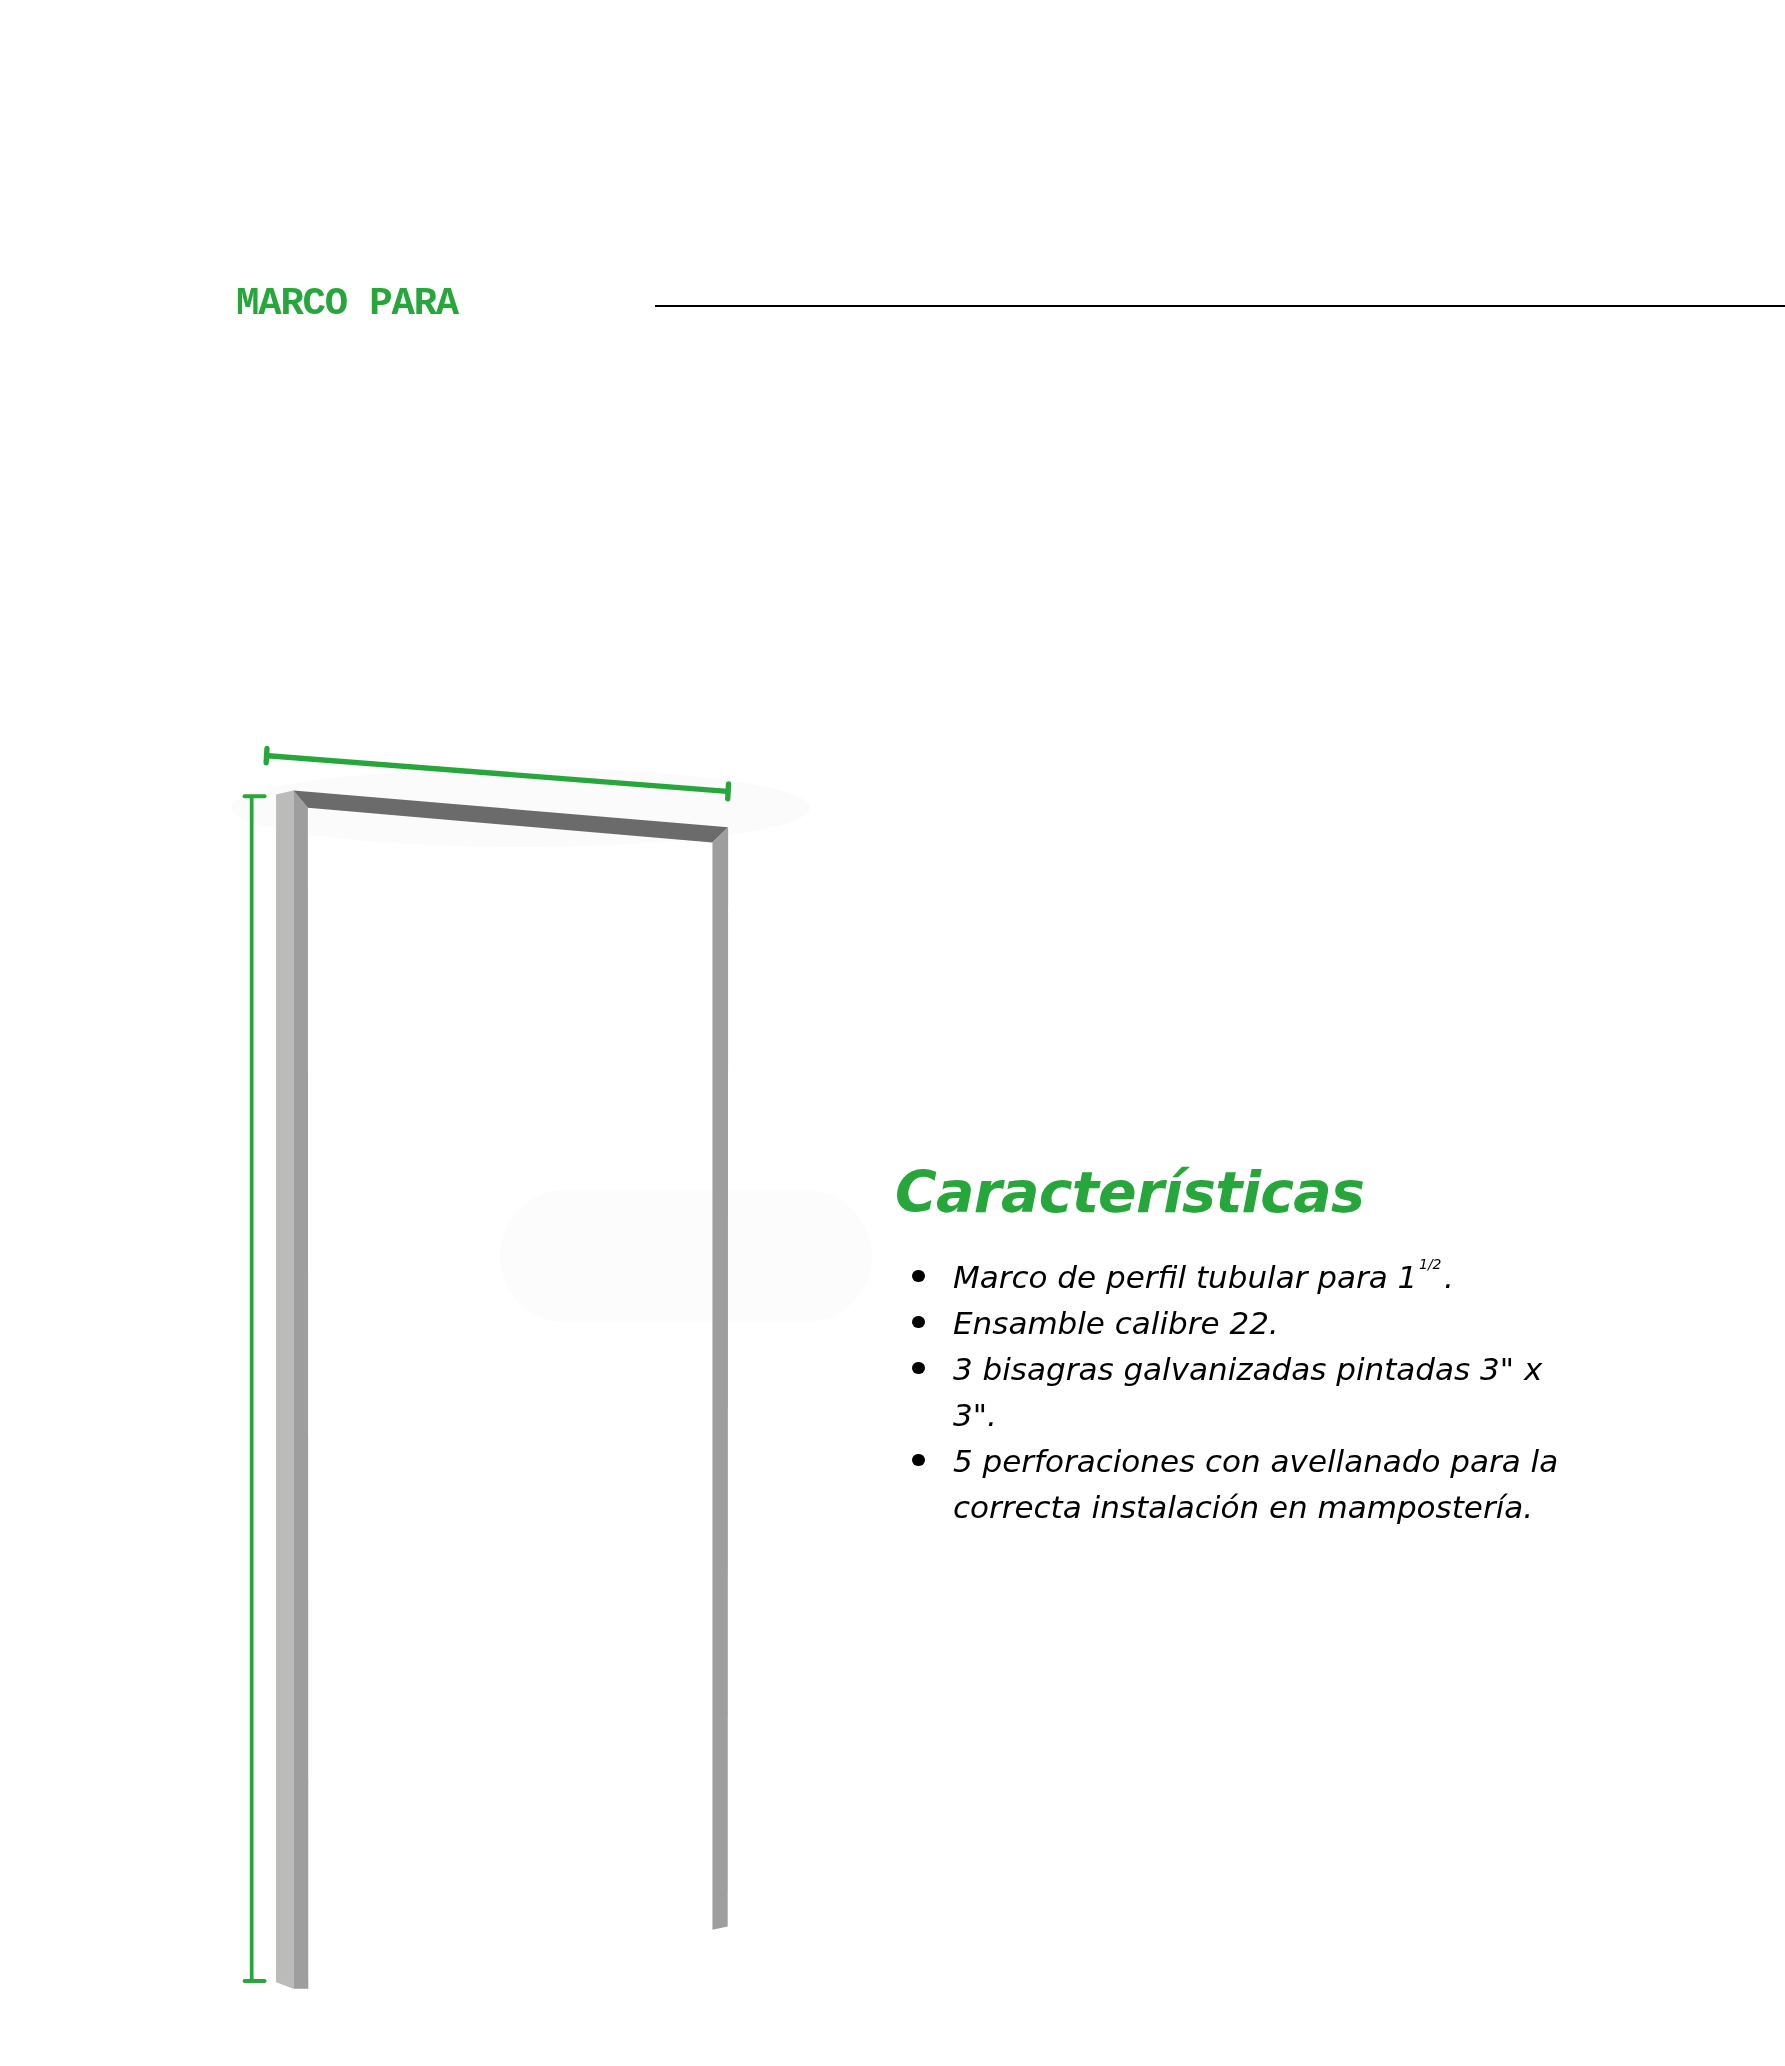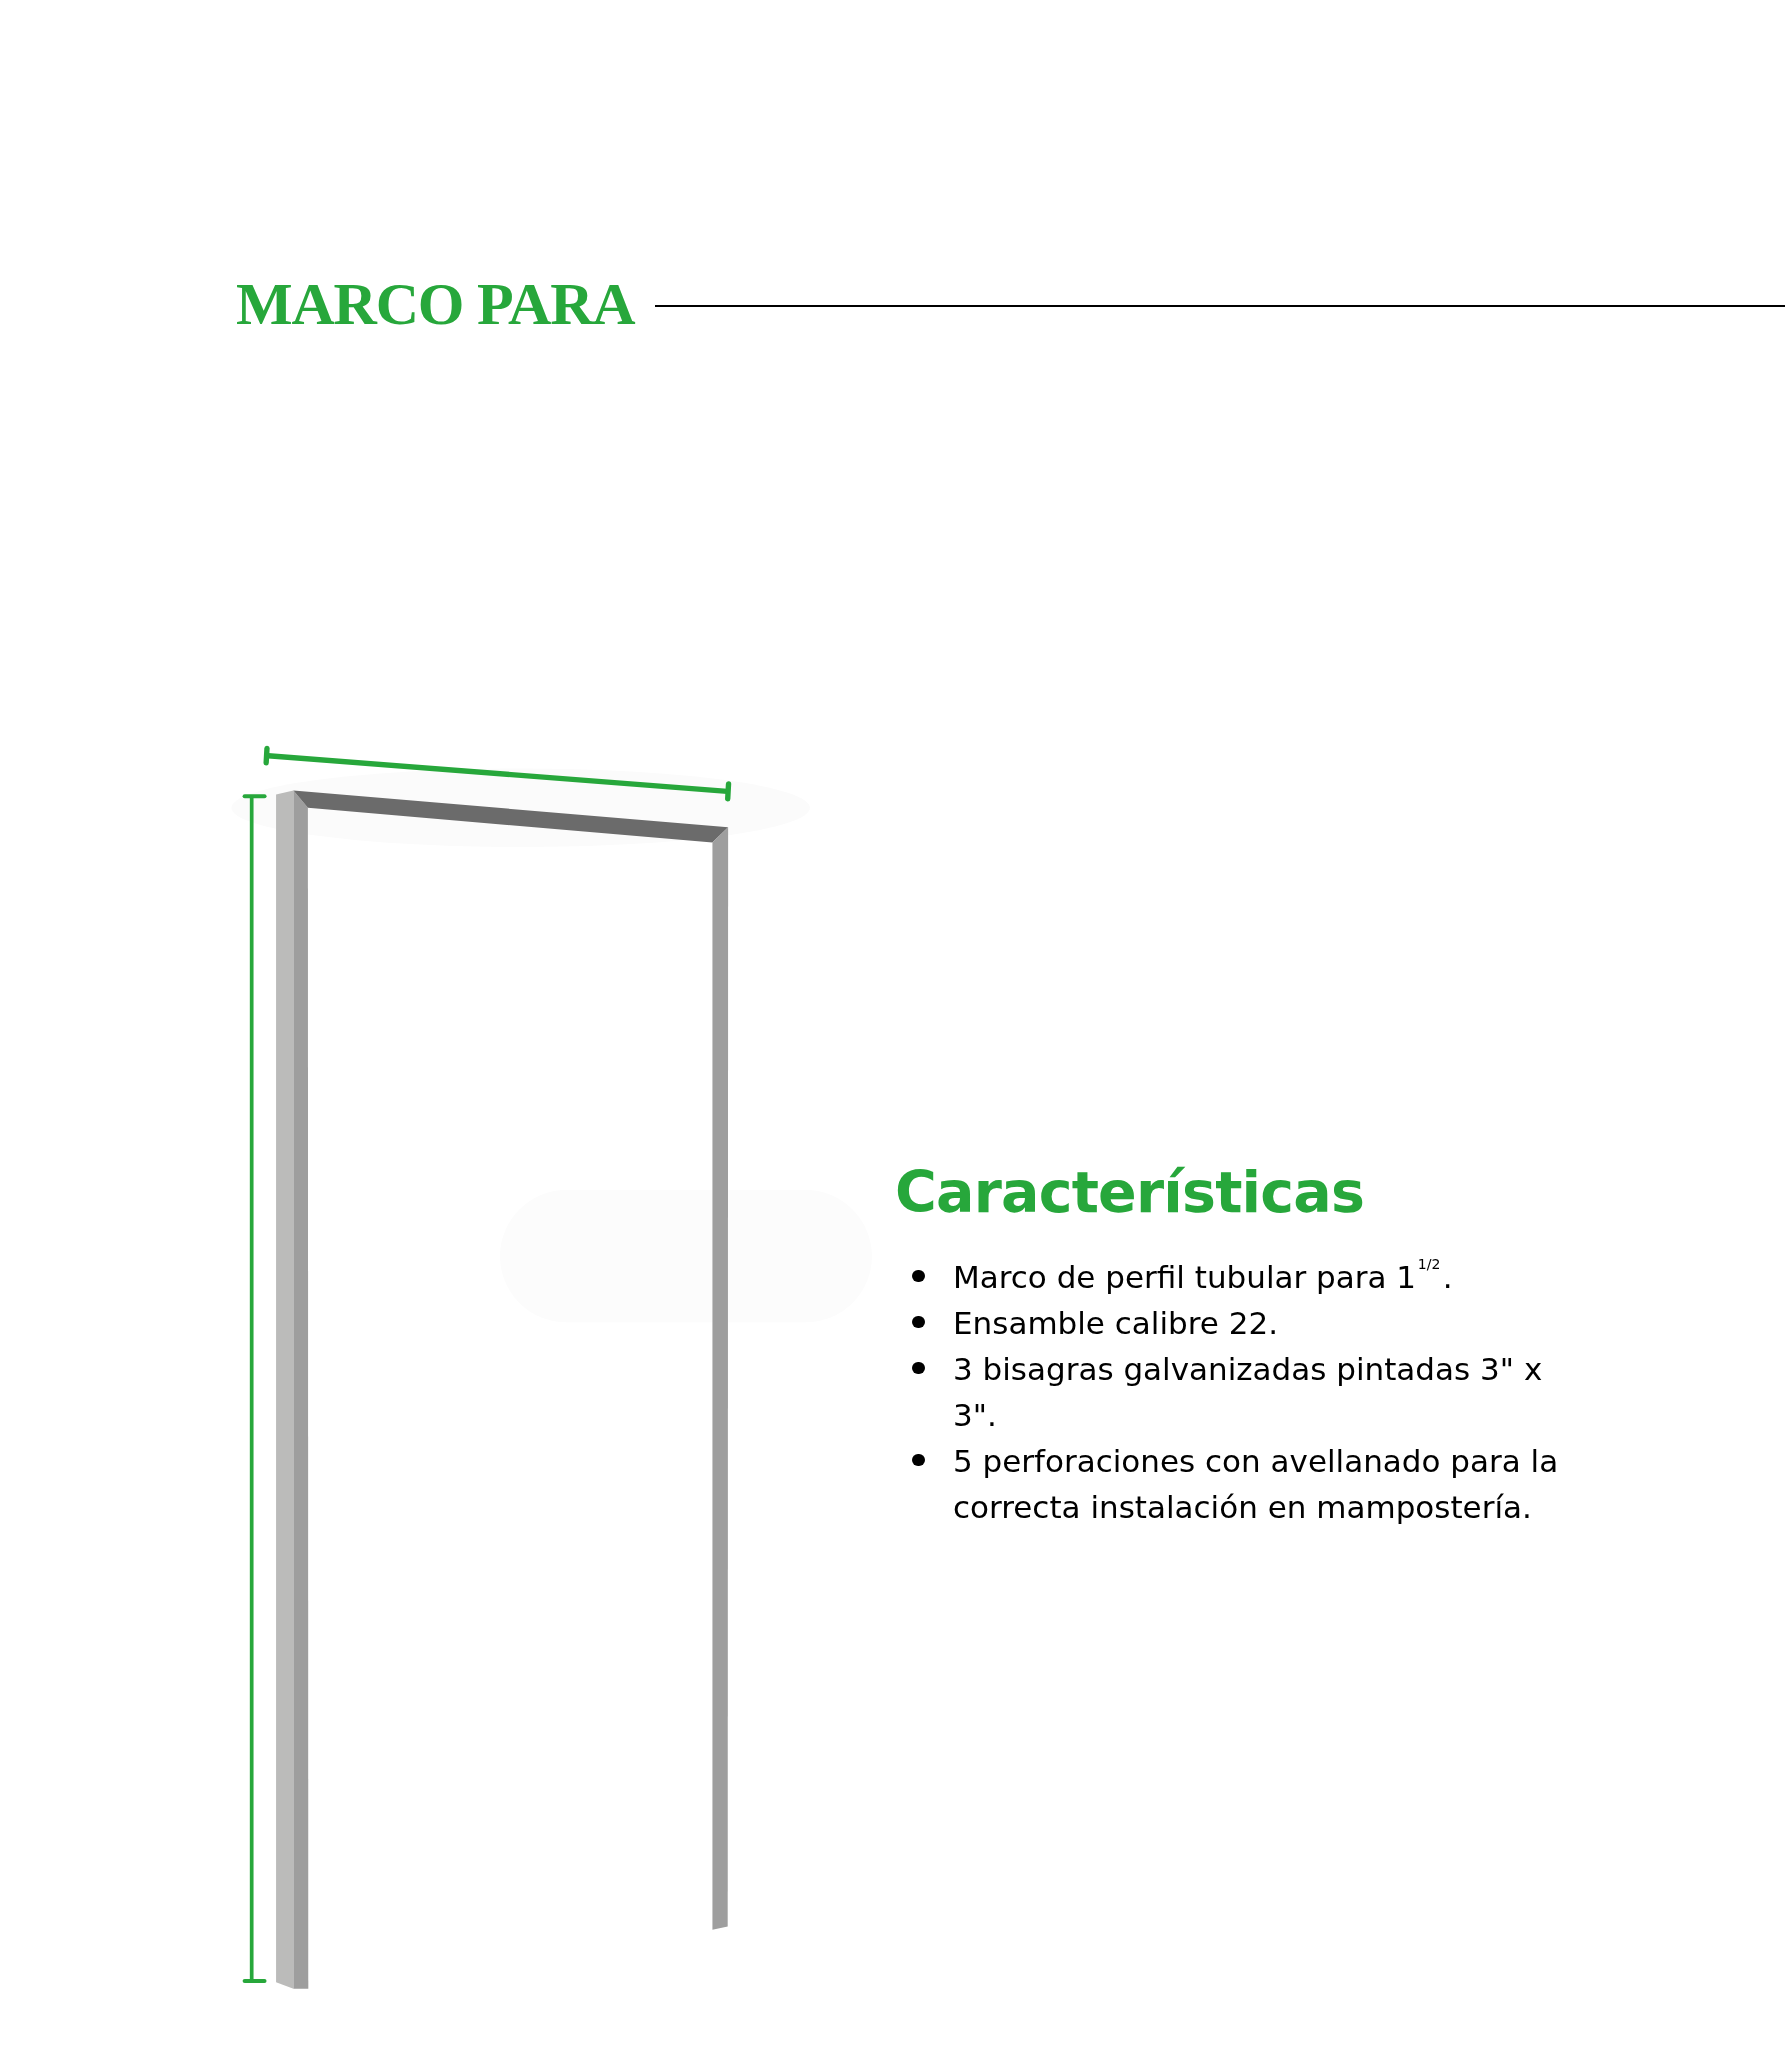--- a/index.html
+++ b/index.html
@@ -12,23 +12,23 @@
       height: 2376px;
       position: relative;
       overflow: hidden;
       font-family: "DejaVu Sans", "Liberation Sans", sans-serif;
     }
     .title {
       position: absolute;
       left: 236px;
       top: 264px;
       margin: 0;
-      font-family: Liberation Serif, serif;
+      font-family: Liberation Mono, monospace;
       font-weight: bold;
-      font-size: 60px;
+      font-size: 39px;
       line-height: 80px;
       letter-spacing: -1.2px;
       white-space: nowrap;
     }
     .title span { display: block; }
     .title-rule {
       position: absolute;
       left: 655px;
       top: 305px;
       width: 1131px;
@@ -40,20 +40,21 @@
       top: 0;
       width: 1786px;
       height: 2376px;
       pointer-events: none;
     }
     .features {
       position: absolute;
       left: 895px;
       top: 1153px;
       width: 682px;
+      font-style: italic;
     }
     .features-heading {
       margin: 0;
       font-family: "DejaVu Sans", sans-serif;
       font-weight: bold;
       font-size: 57px;
       line-height: 79px;
       letter-spacing: -0.8px;
       white-space: nowrap;
     }

